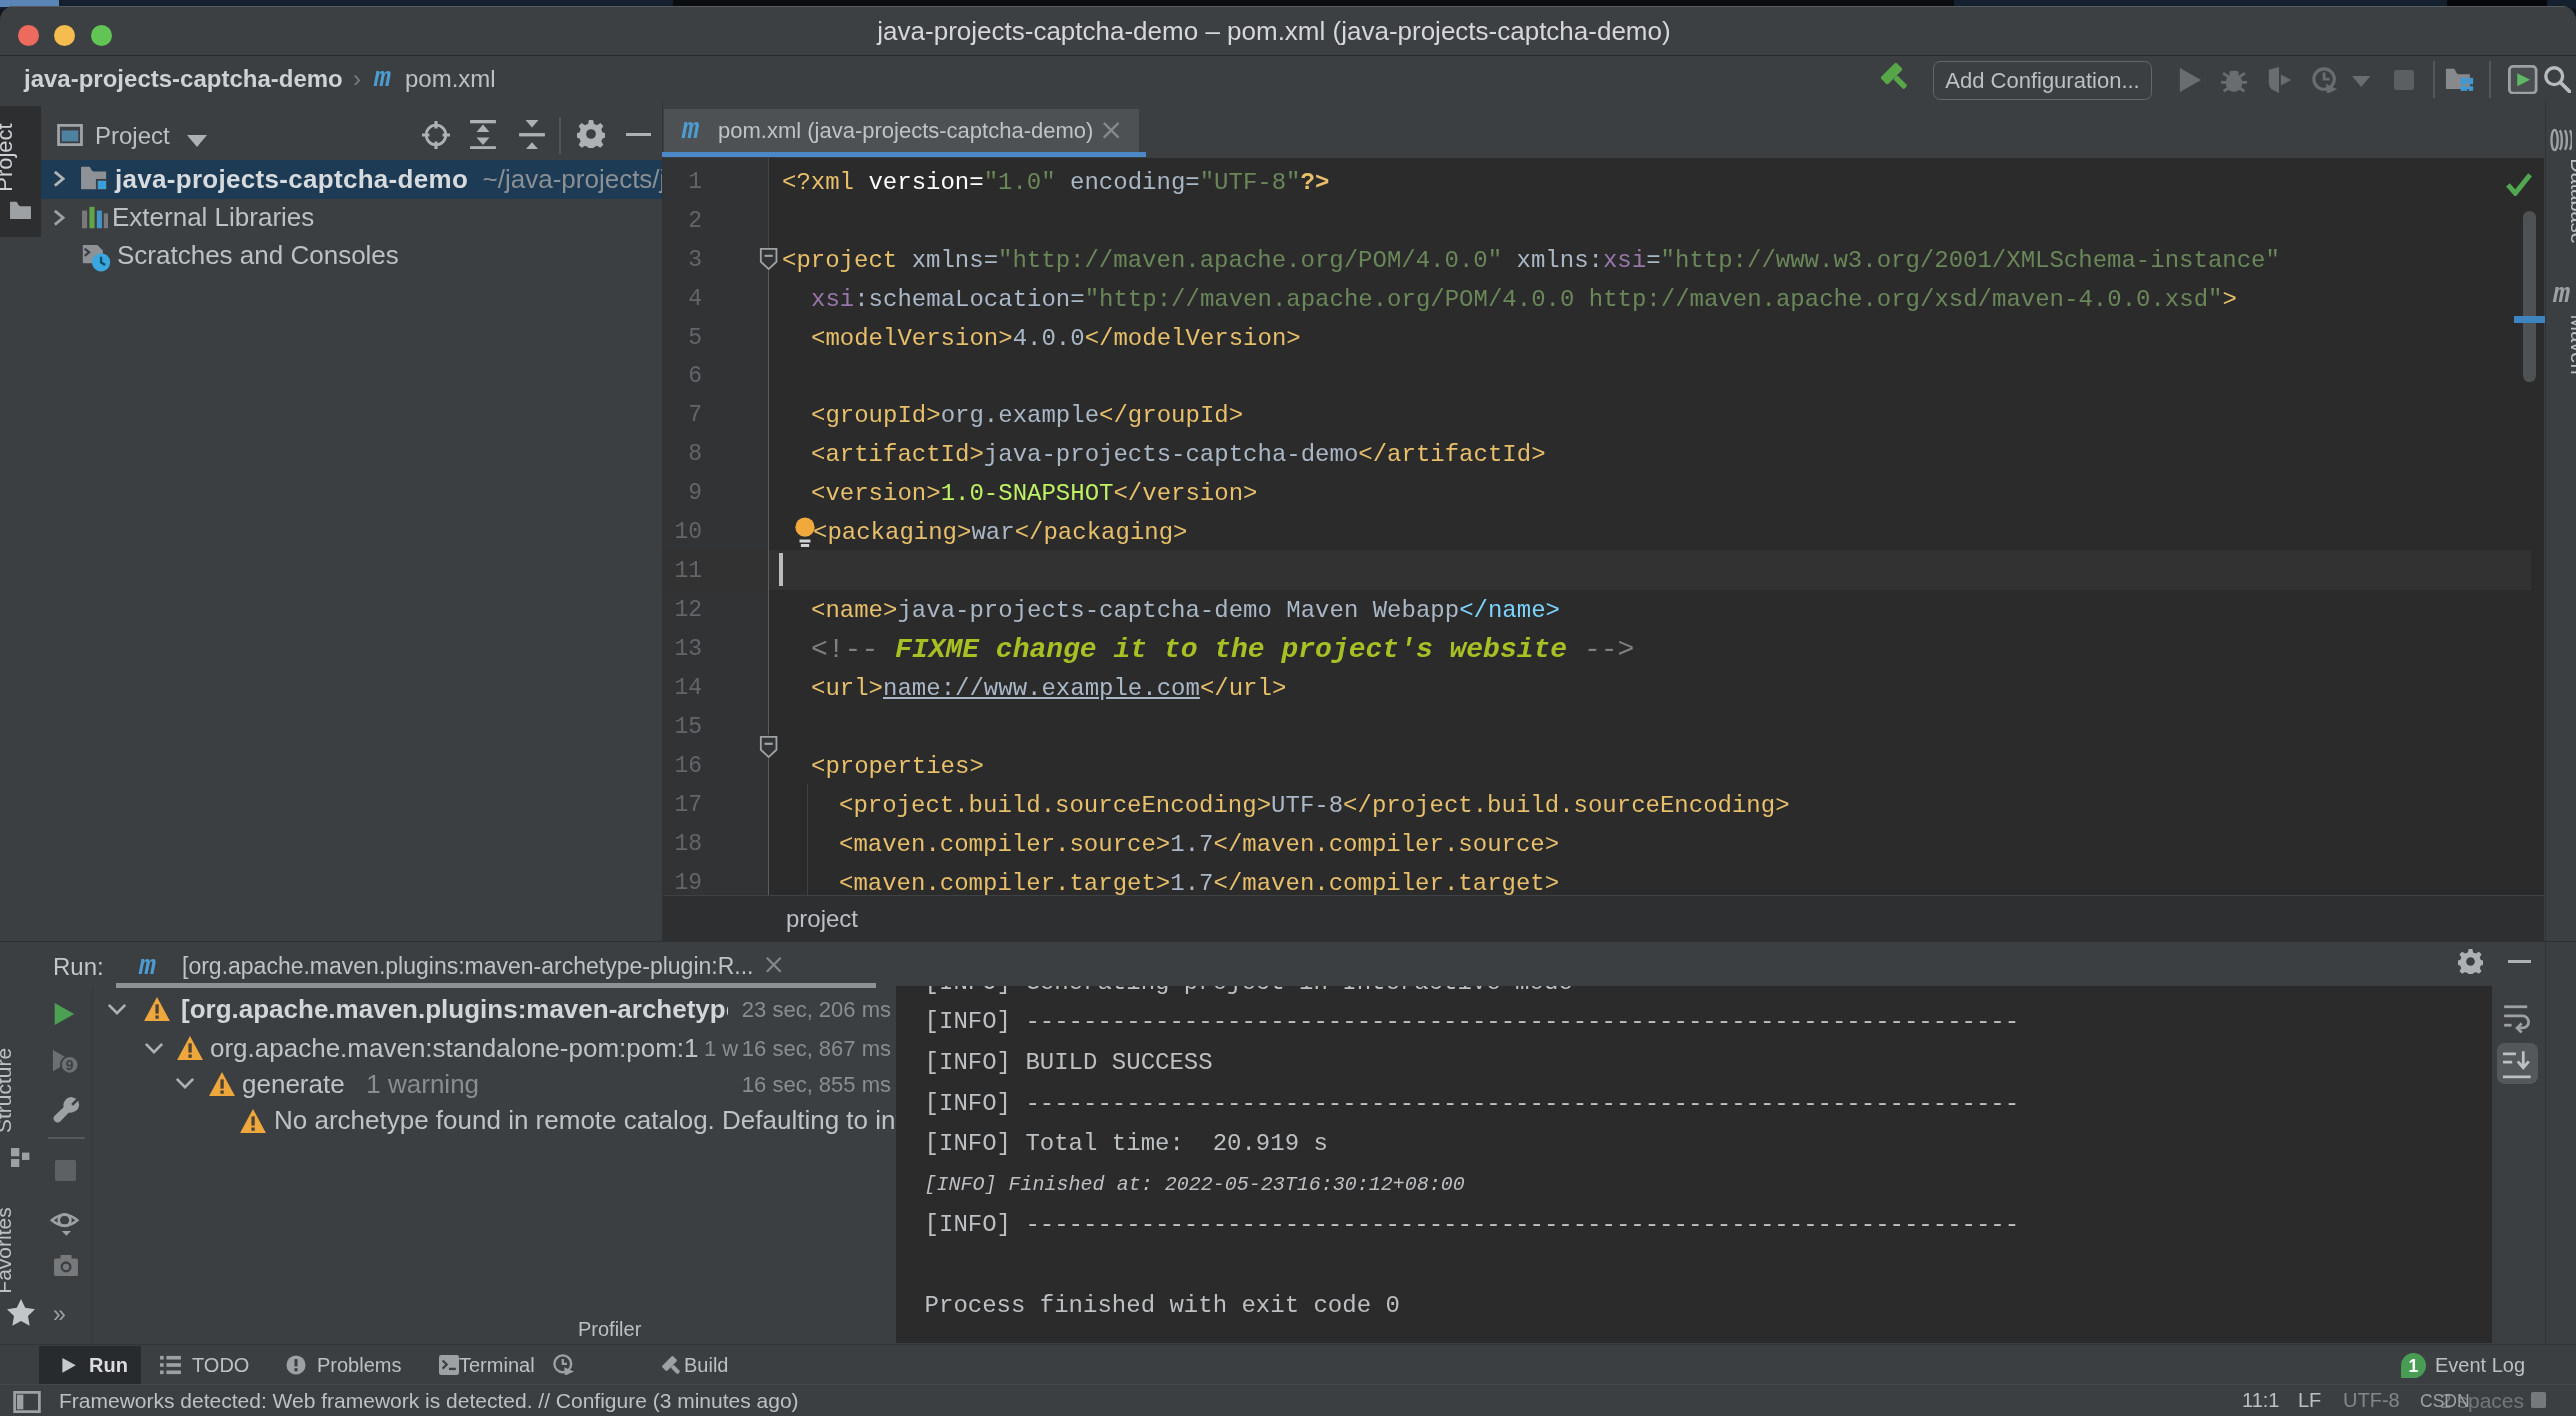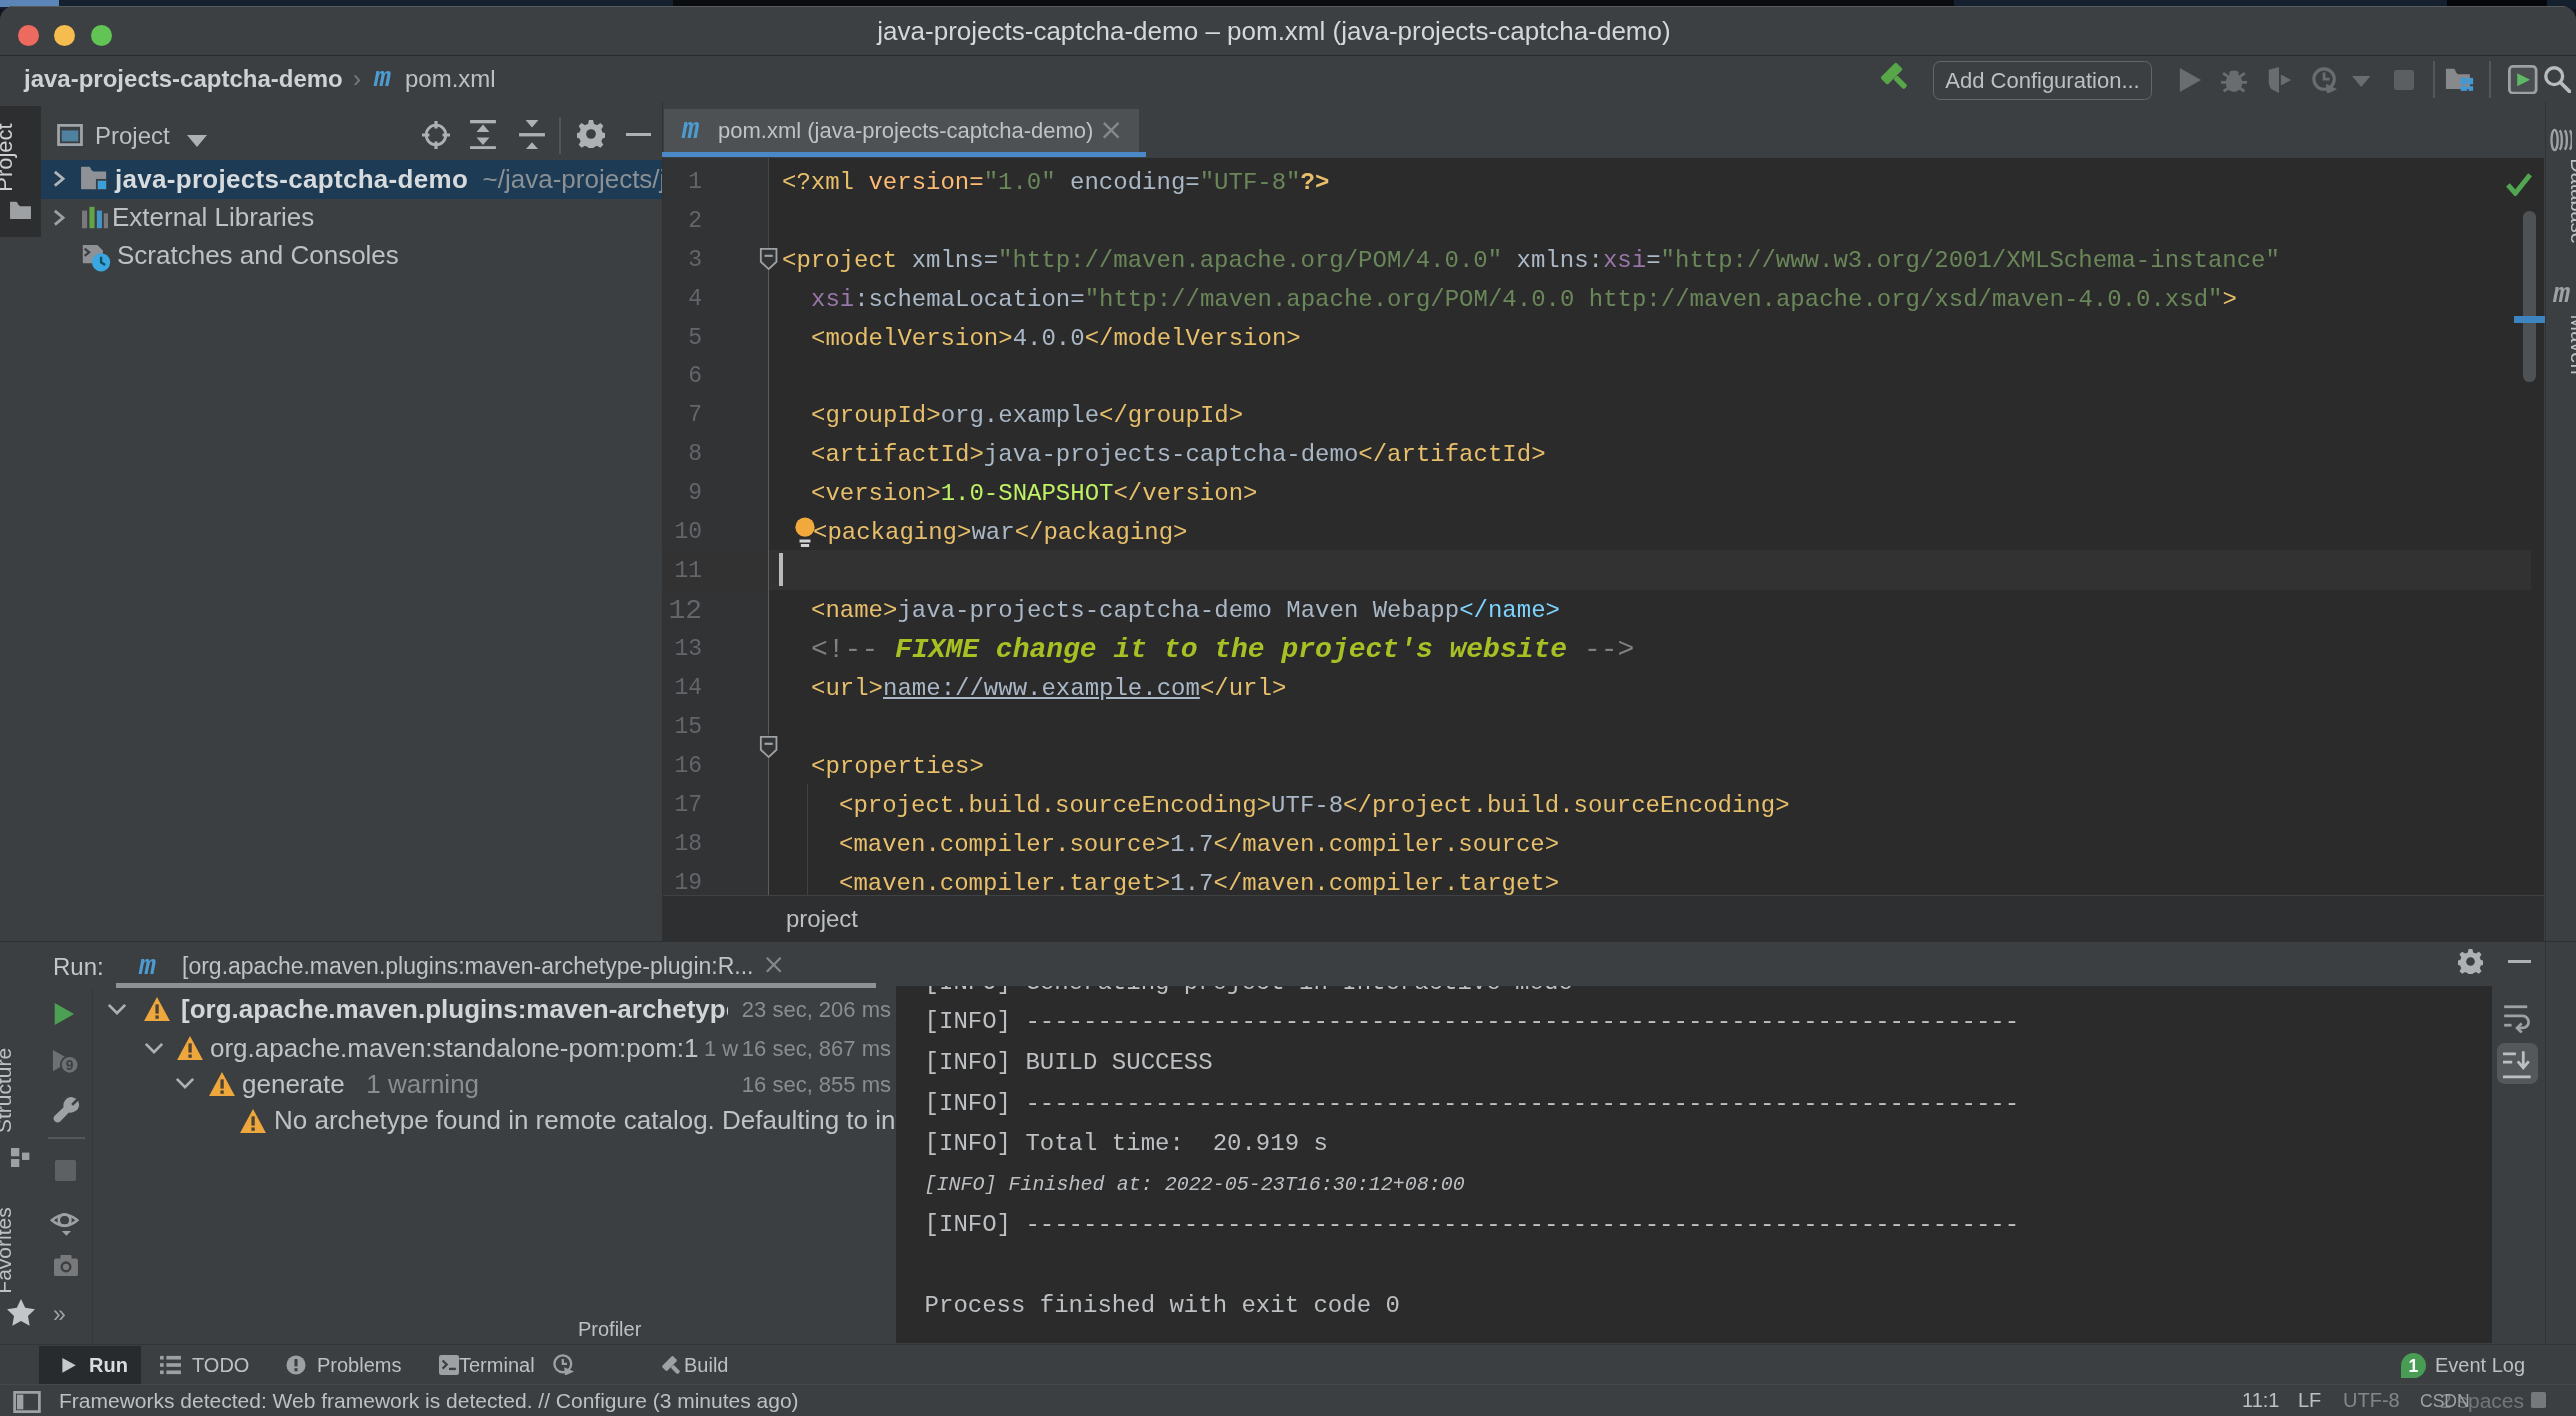--- a/index.html
+++ b/index.html
@@ -194,31 +194,31 @@
         <div class="row" style="left:645px;top:196px;width:57px;height:39px;line-height:39px;font-size:23px;color:#62666a;text-align:right;">2</div>
         <div class="row" style="left:645px;top:235px;width:57px;height:39px;line-height:39px;font-size:23px;color:#62666a;text-align:right;">3</div>
         <div class="row" style="left:645px;top:274px;width:57px;height:39px;line-height:39px;font-size:23px;color:#62666a;text-align:right;">4</div>
         <div class="row" style="left:645px;top:313px;width:57px;height:39px;line-height:39px;font-size:23px;color:#62666a;text-align:right;">5</div>
         <div class="row" style="left:645px;top:351px;width:57px;height:39px;line-height:39px;font-size:23px;color:#62666a;text-align:right;">6</div>
         <div class="row" style="left:645px;top:390px;width:57px;height:39px;line-height:39px;font-size:23px;color:#62666a;text-align:right;">7</div>
         <div class="row" style="left:645px;top:429px;width:57px;height:39px;line-height:39px;font-size:23px;color:#62666a;text-align:right;">8</div>
         <div class="row" style="left:645px;top:468px;width:57px;height:39px;line-height:39px;font-size:23px;color:#62666a;text-align:right;">9</div>
         <div class="row" style="left:645px;top:507px;width:57px;height:39px;line-height:39px;font-size:23px;color:#62666a;text-align:right;">10</div>
         <div class="row" style="left:645px;top:546px;width:57px;height:39px;line-height:39px;font-size:23px;color:#62666a;text-align:right;">11</div>
-        <div class="row" style="left:645px;top:585px;width:57px;height:39px;line-height:39px;font-size:28px;color:#62666a;text-align:right;">12</div>
+        <div class="row" style="left:645px;top:585px;width:57px;height:39px;line-height:39px;font-size:23px;color:#62666a;text-align:right;">12</div>
         <div class="row" style="left:645px;top:624px;width:57px;height:39px;line-height:39px;font-size:23px;color:#62666a;text-align:right;">13</div>
         <div class="row" style="left:645px;top:663px;width:57px;height:39px;line-height:39px;font-size:23px;color:#62666a;text-align:right;">14</div>
         <div class="row" style="left:645px;top:702px;width:57px;height:39px;line-height:39px;font-size:23px;color:#62666a;text-align:right;">15</div>
         <div class="row" style="left:645px;top:741px;width:57px;height:39px;line-height:39px;font-size:23px;color:#62666a;text-align:right;">16</div>
         <div class="row" style="left:645px;top:780px;width:57px;height:39px;line-height:39px;font-size:23px;color:#62666a;text-align:right;">17</div>
         <div class="row" style="left:645px;top:819px;width:57px;height:39px;line-height:39px;font-size:23px;color:#62666a;text-align:right;">18</div>
         <div class="row" style="left:645px;top:858px;width:57px;height:39px;line-height:39px;font-size:23px;color:#62666a;text-align:right;">19</div>
       </div>
     <div id="codelines" class="mono">
-        <div class="row" style="left:782px;top:157px;height:39px;line-height:39px;font-size:24px;"><span style="color:#e8bf6a">&lt;?xml </span><span style="color:#fdba74">version=</span><span style="color:#6a8759">"1.0"</span><span style="color:#a9b7c6"> encoding=</span><span style="color:#6a8759">"UTF-8"</span><b style="color:#e8bf6a;font-weight:bold">?&gt;</b></div>
+        <div class="row" style="left:782px;top:157px;height:39px;line-height:39px;font-size:24px;"><span style="color:#e8bf6a">&lt;?xml </span><span style="color:#ffffff">version=</span><span style="color:#6a8759">"1.0"</span><span style="color:#a9b7c6"> encoding=</span><span style="color:#6a8759">"UTF-8"</span><b style="color:#e8bf6a;font-weight:bold">?&gt;</b></div>
         <div class="row" style="left:782px;top:196px;height:39px;line-height:39px;font-size:24px;"></div>
         <div class="row" style="left:782px;top:235px;height:39px;line-height:39px;font-size:24px;"><span style="color:#e8bf6a">&lt;project </span><span style="color:#a9b7c6">xmlns=</span><span style="color:#6a8759">"http://maven.apache.org/POM/4.0.0"</span><span style="color:#a9b7c6"> xmlns:</span><span style="color:#9876aa">xsi</span><span style="color:#a9b7c6">=</span><span style="color:#6a8759">"http://www.w3.org/2001/XMLSchema-instance"</span></div>
         <div class="row" style="left:811px;top:274px;height:39px;line-height:39px;font-size:24px;"><span style="color:#9876aa">xsi</span><span style="color:#a9b7c6">:schemaLocation=</span><span style="color:#6a8759">"http://maven.apache.org/POM/4.0.0 http://maven.apache.org/xsd/maven-4.0.0.xsd"</span><span style="color:#e8bf6a">&gt;</span></div>
         <div class="row" style="left:811px;top:313px;height:39px;line-height:39px;font-size:24px;"><span style="color:#e8bf6a">&lt;modelVersion&gt;</span><span style="color:#a9b7c6">4.0.0</span><span style="color:#e8bf6a">&lt;/modelVersion&gt;</span></div>
         <div class="row" style="left:811px;top:351px;height:39px;line-height:39px;font-size:24px;"></div>
         <div class="row" style="left:811px;top:390px;height:39px;line-height:39px;font-size:24px;"><span style="color:#e8bf6a">&lt;groupId&gt;</span><span style="color:#a9b7c6">org.example</span><span style="color:#e8bf6a">&lt;/groupId&gt;</span></div>
         <div class="row" style="left:811px;top:429px;height:39px;line-height:39px;font-size:24px;"><span style="color:#e8bf6a">&lt;artifactId&gt;</span><span style="color:#a9b7c6">java-projects-captcha-demo</span><span style="color:#e8bf6a">&lt;/artifactId&gt;</span></div>
         <div class="row" style="left:811px;top:468px;height:39px;line-height:39px;font-size:24px;"><span style="color:#e8bf6a">&lt;version&gt;</span><span style="color:#bef264">1.0-SNAPSHOT</span><span style="color:#e8bf6a">&lt;/version&gt;</span></div>
         <div class="row" style="left:813px;top:507px;height:39px;line-height:39px;font-size:24px;"><span style="color:#e8bf6a">&lt;packaging&gt;</span><span style="color:#a9b7c6">war</span><span style="color:#e8bf6a">&lt;/packaging&gt;</span></div>
         <div class="row" style="left:782px;top:546px;height:39px;line-height:39px;font-size:24px;"></div>

